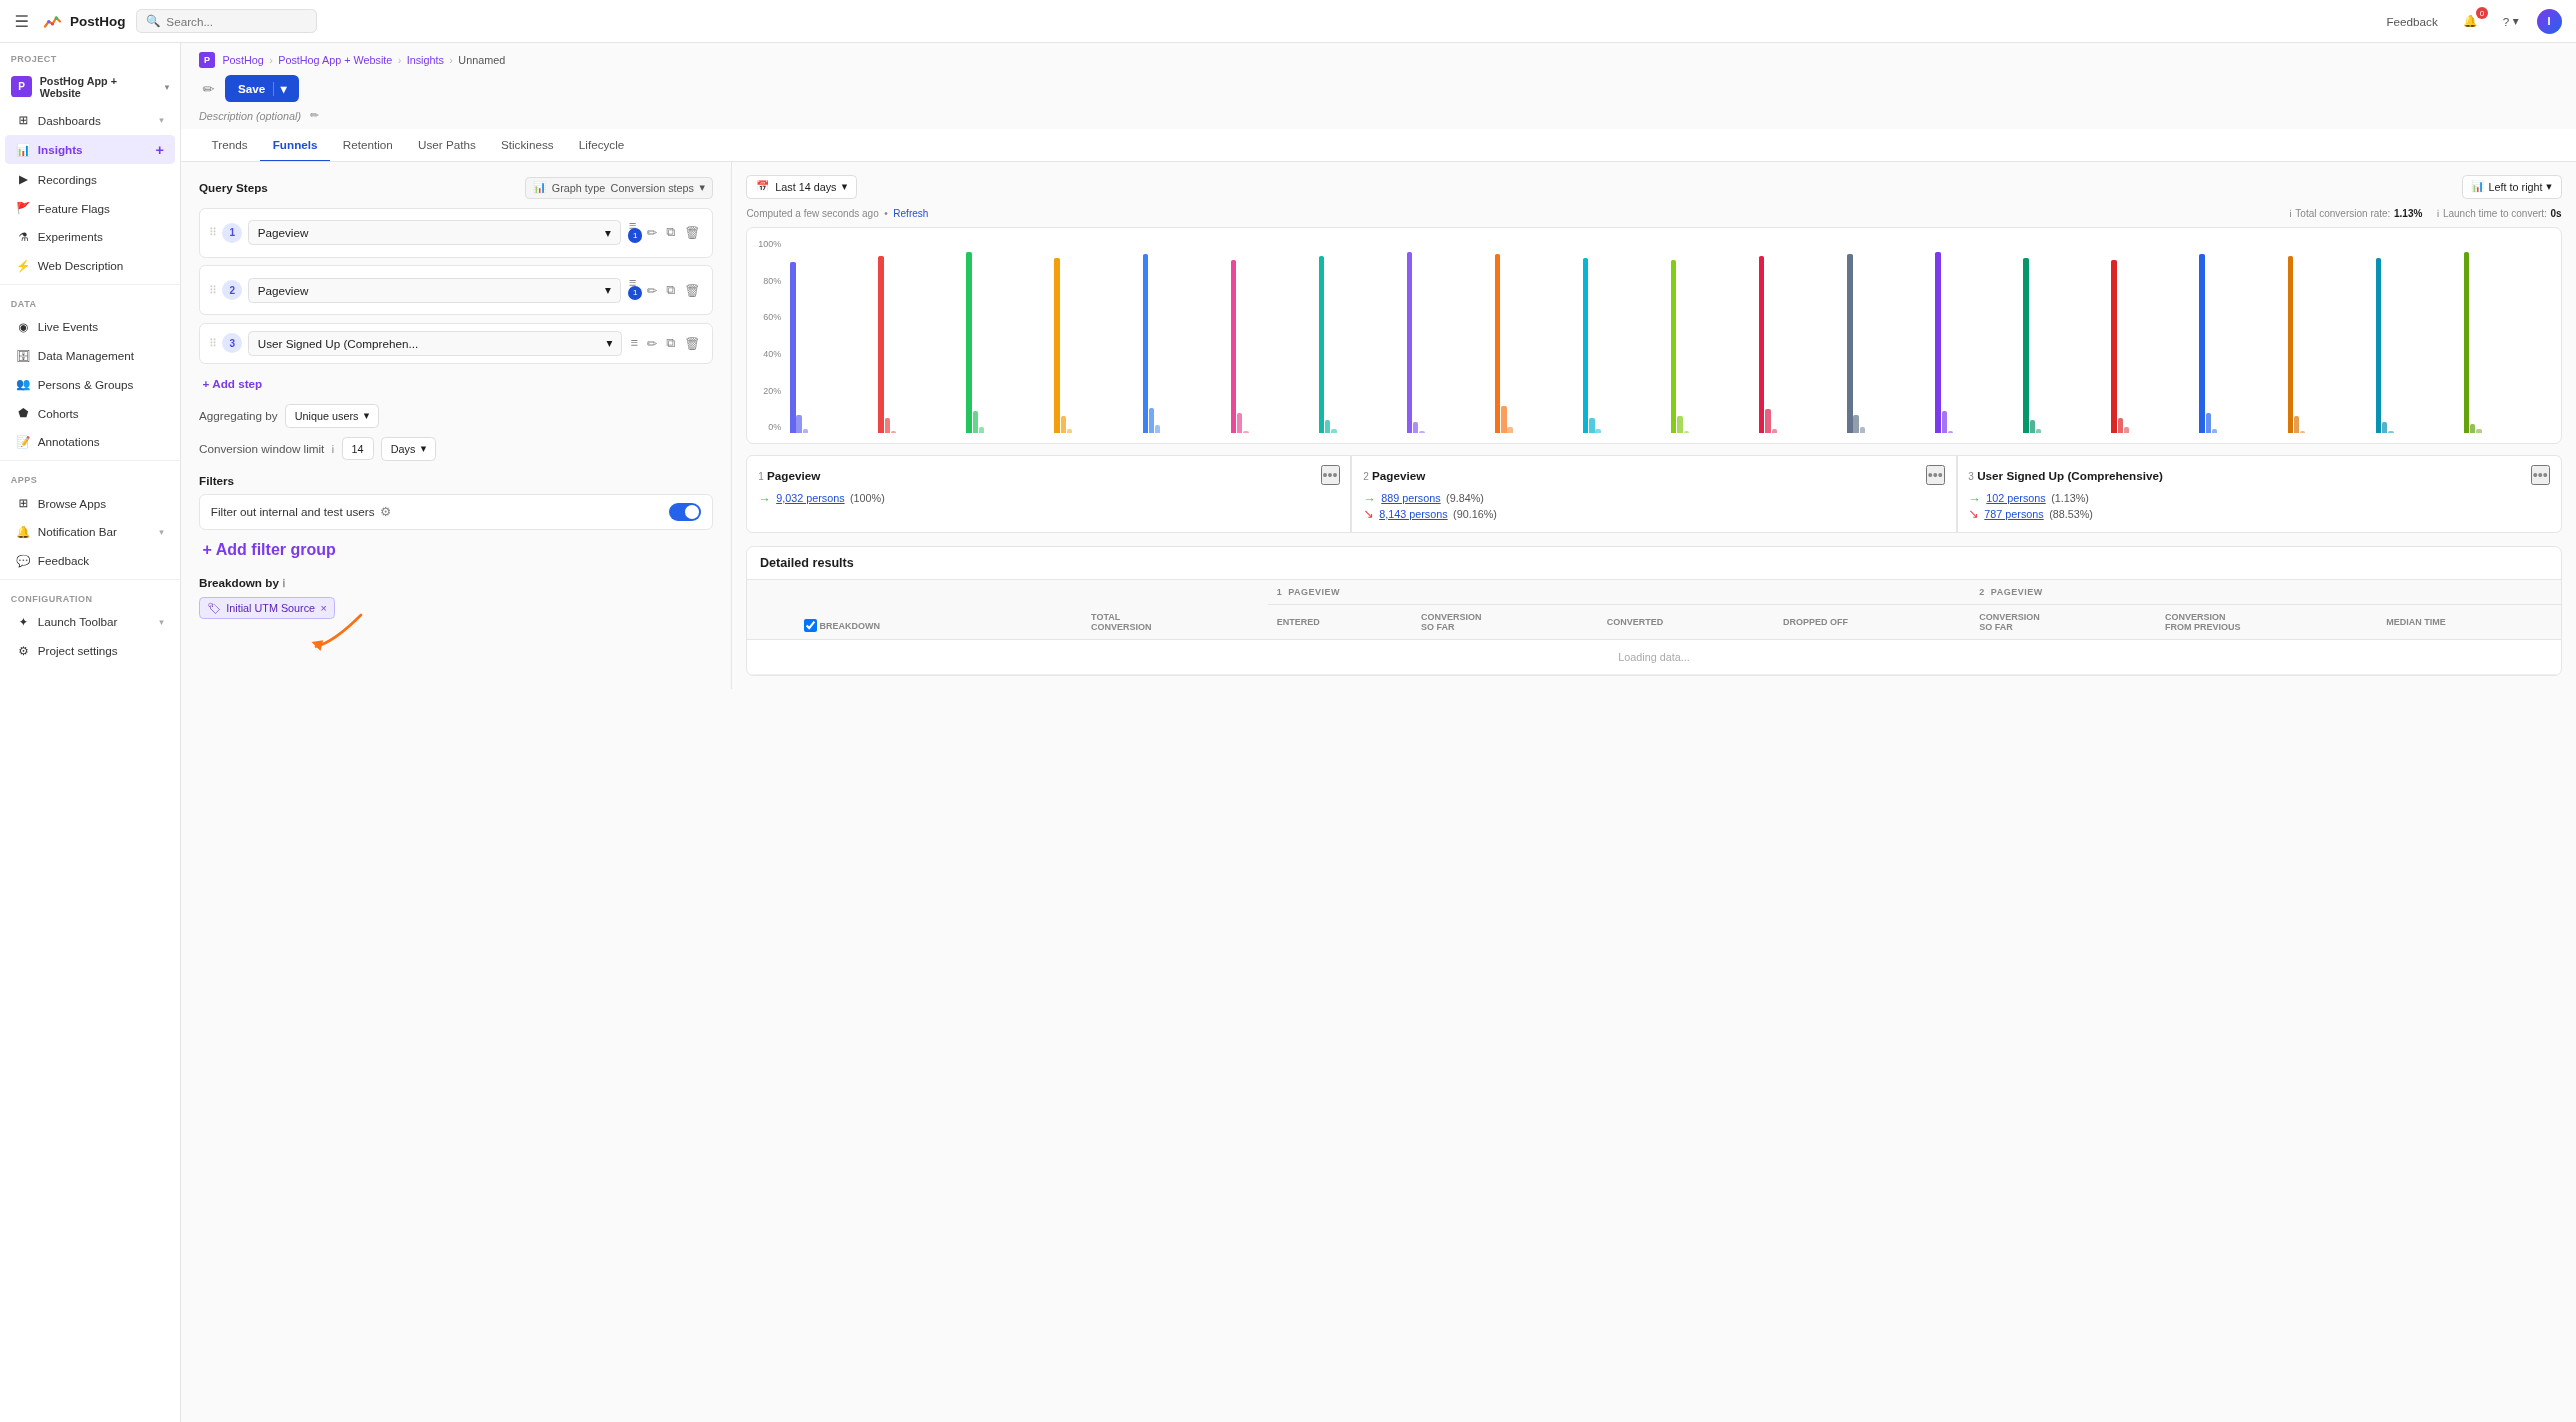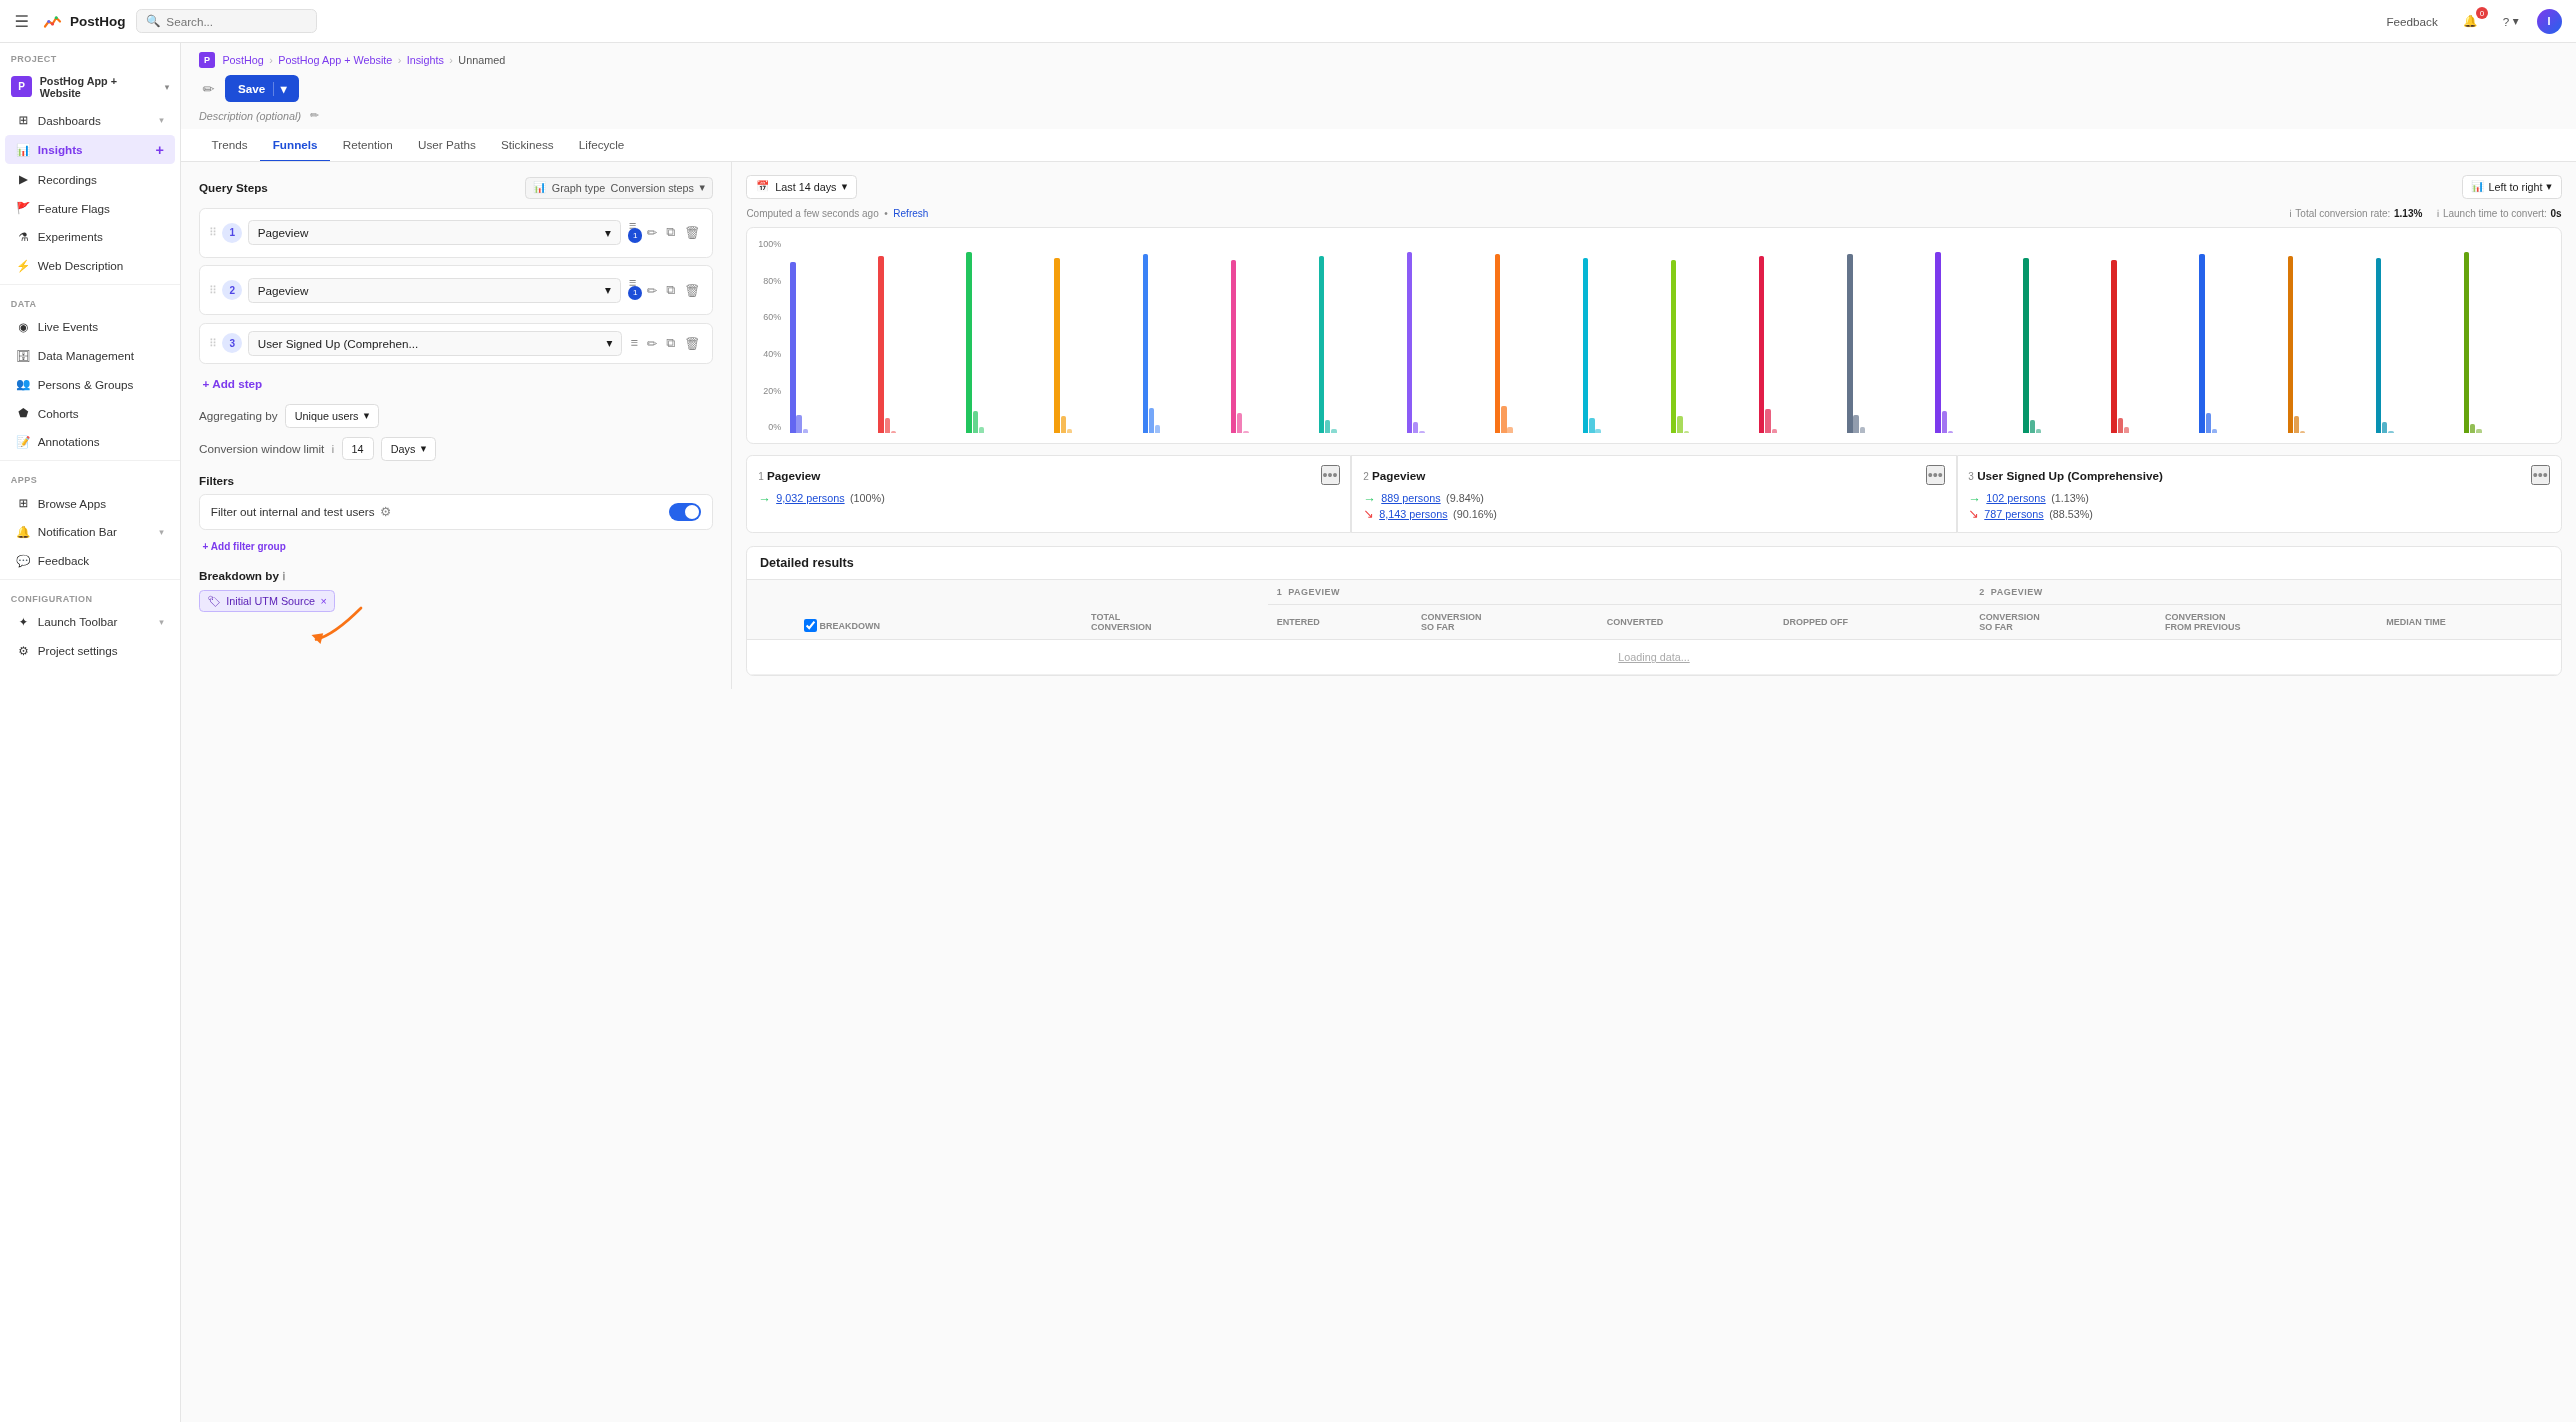--- a/index.html
+++ b/index.html
@@ -88,21 +88,21 @@
     .config-select { background: white; border: 0.9px solid #ddd; border-radius: 4.5px; padding: 4.5px 9px; font-size: 10.8px; cursor: pointer; display: flex; align-items: center; gap: 5.4px; }
 
     
     .filters-section { margin-top: 12.6px; }
     .filters-title { font-weight: 600; font-size: 11.7px; margin-bottom: 7.2px; }
     .filter-row { display: flex; align-items: center; justify-content: space-between; background: white; border: 0.9px solid #e5e5e5; border-radius: 6.3px; padding: 8.1px 10.8px; margin-bottom: 7.2px; }
     .filter-label { display: flex; align-items: center; gap: 5.4px; font-size: 11.7px; color: #333; }
     .filter-label .gear-icon { color: #888; font-size: 12.6px; }
     .toggle { width: 32.5px; height: 18px; background: #2563eb; border-radius: 9px; display: flex; align-items: center; padding: 1.8px; cursor: pointer; }
     .toggle-knob { width: 14.4px; height: 14.4px; background: white; border-radius: 50%; margin-left: auto; }
-    .add-filter-group-btn { display: flex; align-items: center; gap: 5.4px; color: #7c3aed; font-size: 10px; background: none; border: none; cursor: pointer; padding: 3.6px; font-weight: 600; margin: 3.6px 0; }
+    .add-filter-group-btn { display: flex; align-items: center; gap: 5.4px; color: #7c3aed; font-size: 16px; background: none; border: none; cursor: pointer; padding: 3.6px; font-weight: 600; margin: 3.6px 0; }
 
     
     .breakdown-section { margin-top: 12.6px; }
     .breakdown-title { font-weight: 600; font-size: 11.7px; margin-bottom: 7.2px; display: flex; align-items: center; gap: 3.6px; }
     .breakdown-tag { display: flex; align-items: center; gap: 5.4px; background: #ede9fe; border: 0.9px solid #c4b5fd; border-radius: 4.5px; padding: 3.6px 7.2px; font-size: 10.8px; color: #5b21b6; }
     .breakdown-tag .tag-icon { font-size: 10.8px; }
     .breakdown-tag .close-btn { cursor: pointer; color: #7c3aed; font-size: 10.8px; border: none; background: none; }
 
     
     .annotation-arrow { position: relative; }
@@ -130,21 +130,21 @@
     .arrow-right { color: #22c55e; font-size: 12.6px; }
     .arrow-drop { color: #ef4444; font-size: 12.6px; }
     .stat-link { color: #1d4ed8; cursor: pointer; text-decoration: underline; }
     .stat-pct { color: #555; }
 
     
     .detailed-results { background: white; border: 0.9px solid #e5e5e5; border-radius: 7.2px; overflow: hidden; }
     .detailed-results-header { padding: 9px 12.6px; font-size: 12.6px; font-weight: 600; border-bottom: 0.9px solid #e5e5e5; }
     .results-table { width: 100%; border-collapse: collapse; font-size: 10px; }
     .results-table th { background: #f9f9f9; padding: 7.2px 9px; text-align: left; font-size: 9px; font-weight: 600; color: #888; border-bottom: 0.9px solid #e5e5e5; white-space: nowrap; }
-    .results-table td { padding: 7.2px 9px; border-bottom: 0.9px solid #f0f0f0; text-decoration: underline; }
+    .results-table td { padding: 7.2px 9px; border-bottom: 0.9px solid #f0f0f0; }
     .col-group-header { text-align: center; border-bottom: 0.9px solid #e5e5e5; padding: 5.4px; font-size: 9px; font-weight: 700; color: #555; letter-spacing: 0.5px; }
 
     
     .info-icon { color: #888; font-size: 10.8px; cursor: pointer; }
     .chevron { font-size: 9px; color: #888; }
 
     
     ::-webkit-scrollbar { width: 5.4px; height: 5.4px; }
     ::-webkit-scrollbar-track { background: transparent; }
     ::-webkit-scrollbar-thumb { background: #ddd; border-radius: 2.7px; }

